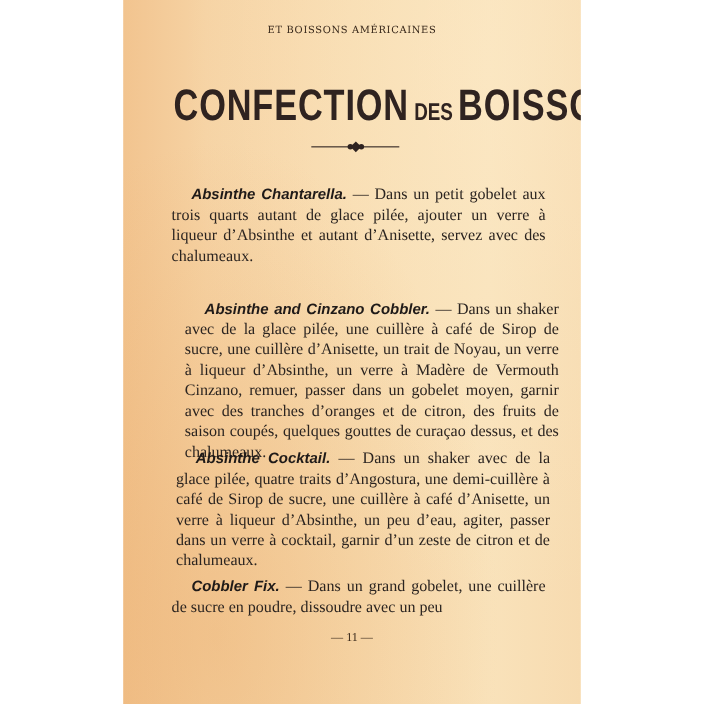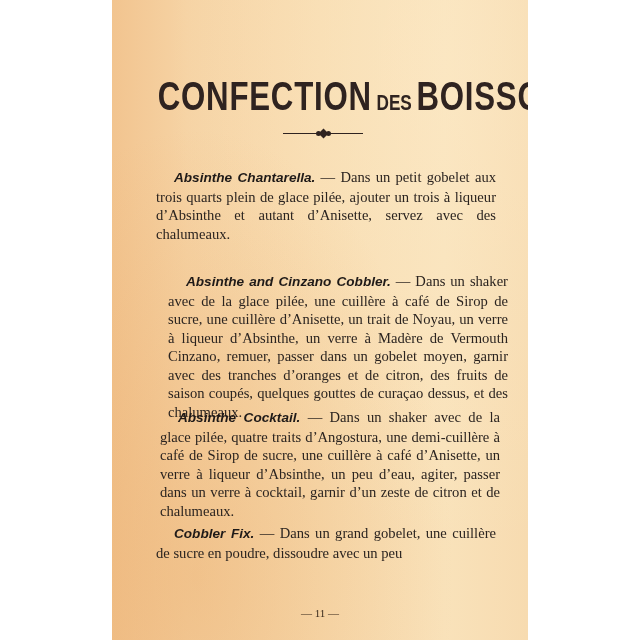--- a/index.html
+++ b/index.html
@@ -33,42 +33,43 @@
   .body-text {
     position:absolute; left:156px; width:340px;
     font-family:"Liberation Serif", serif; font-size:14.6px; line-height:18.5px; color:#2b2420;
     text-align:justify; text-indent:18px;
   }
   .body-text .entry-name {
     font-family:"Liberation Sans", sans-serif; font-weight:bold; font-size:13.6px; color:#1f1a18;font-style:italic;
   }
   .folio {
     position:absolute; top:574px; left:0; width:416px; text-align:center;
-    font-family:"Liberation Serif", serif; font-size:11px; color:#3a2a1c;margin-top:33px;
+    font-family:"Liberation Serif", serif; font-size:11px; color:#3a2a1c;
   }
 </style>
 </head>
 <body>
 
 <div class="page">
+  <div class="running-head">ET BOISSONS AMÉRICAINES</div>
 
   <div class="title">
     <span class="big">CONFECTION</span><span class="small">DES</span><span class="big">BOISSONS</span>
   </div>
 
   <div class="ornament">
     <div class="line"></div>
     <div class="dot" style="left:33px"></div>
     <div class="dot" style="left:37px;top:-1px;width:7px;height:7px;transform:rotate(45deg);border-radius:0"></div>
     <div class="dot" style="left:43px"></div>
   </div>
 </div>
 
 <p class="body-text" style="top:168px;margin:0">
-  <span class="entry-name">Absinthe Chantarella.</span><span> — Dans un petit gobelet aux trois quarts plein de glace pilée, ajouter un trois à liqueur d’Absinthe et autant d’Anisette, servez avec des chalumeaux.</span>
+  <span class="entry-name">Absinthe Chantarella.</span><span> — Dans un petit gobelet aux trois quarts autant de glace pilée, ajouter un verre à liqueur d’Absinthe et autant d’Anisette, servez avec des chalumeaux.</span>
 </p>
 
 <p class="body-text" style="top:260px;margin:12px">
   <span class="entry-name">Absinthe and Cinzano Cobbler.</span><span> — Dans un shaker avec de la glace pilée, une cuillère à café de Sirop de sucre, une cuillère d’Anisette, un trait de Noyau, un verre à liqueur d’Absinthe, un verre à Madère de Vermouth Cinzano, remuer, passer dans un gobelet moyen, garnir avec des tranches d’oranges et de citron, des fruits de saison coupés, quelques gouttes de curaçao dessus, et des chalumeaux.</span>
 </p>
 
 <p class="body-text" style="top:404px;margin:4px">
   <span class="entry-name">Absinthe Cocktail.</span><span> — Dans un shaker avec de la glace pilée, quatre traits d’Angostura, une demi-cuillère à café de Sirop de sucre, une cuillère à café d’Anisette, un verre à liqueur d’Absinthe, un peu d’eau, agiter, passer dans un verre à cocktail, garnir d’un zeste de citron et de chalumeaux.</span>
 </p>
 

